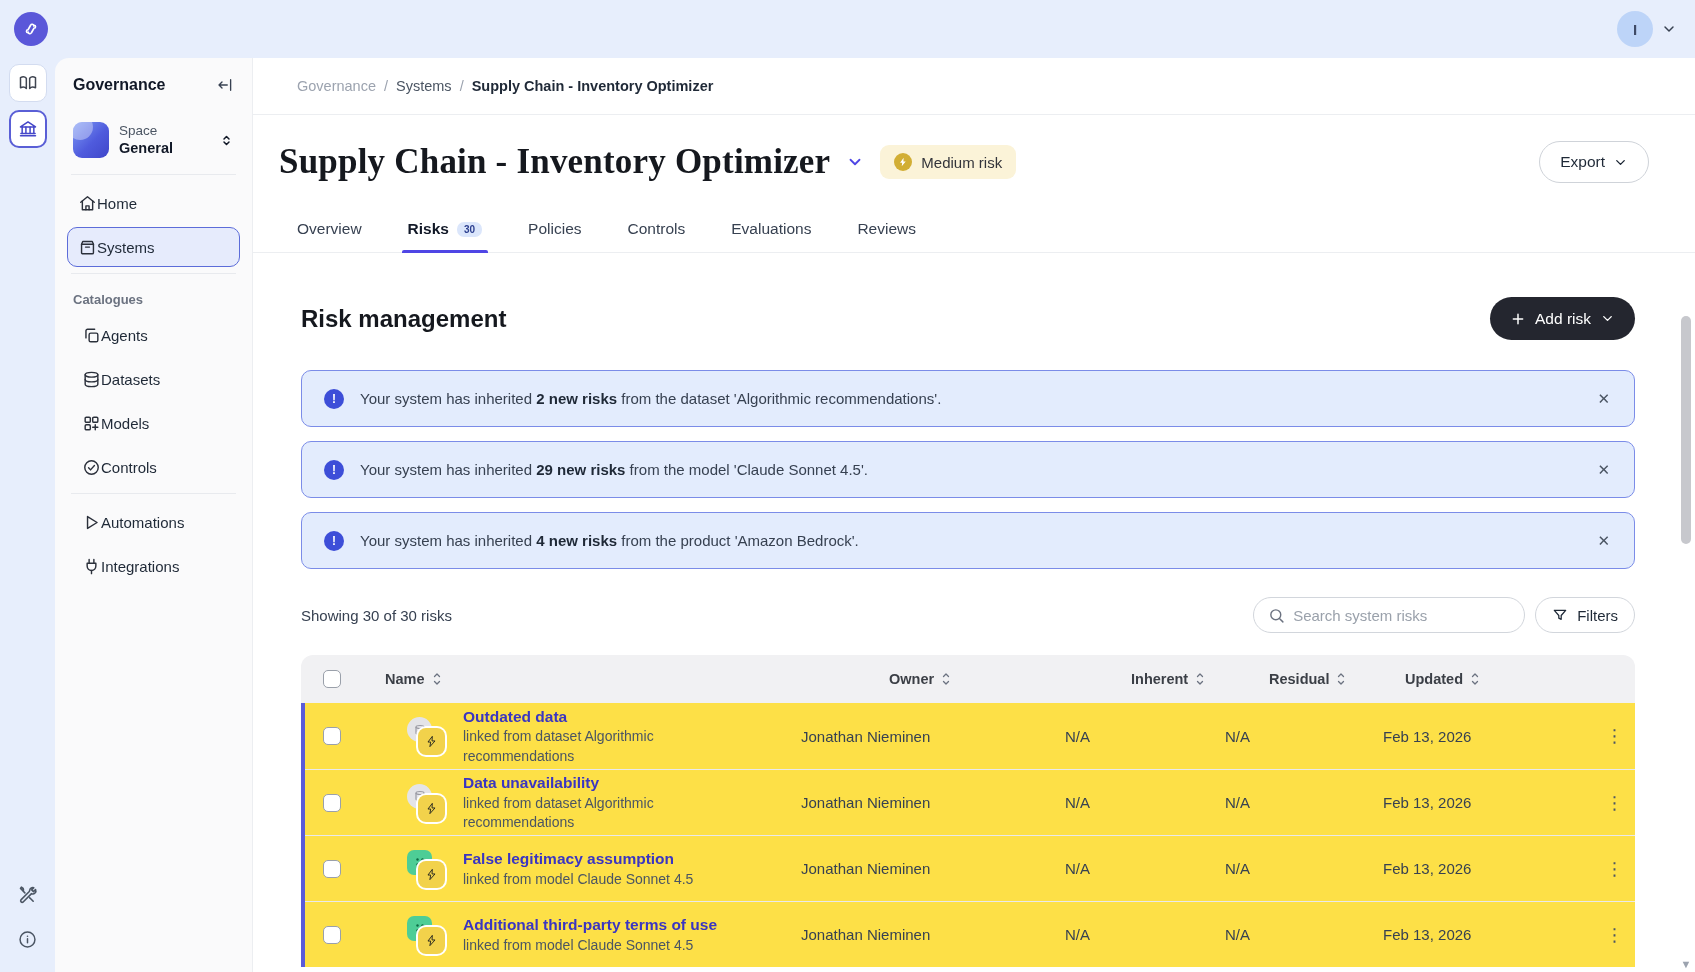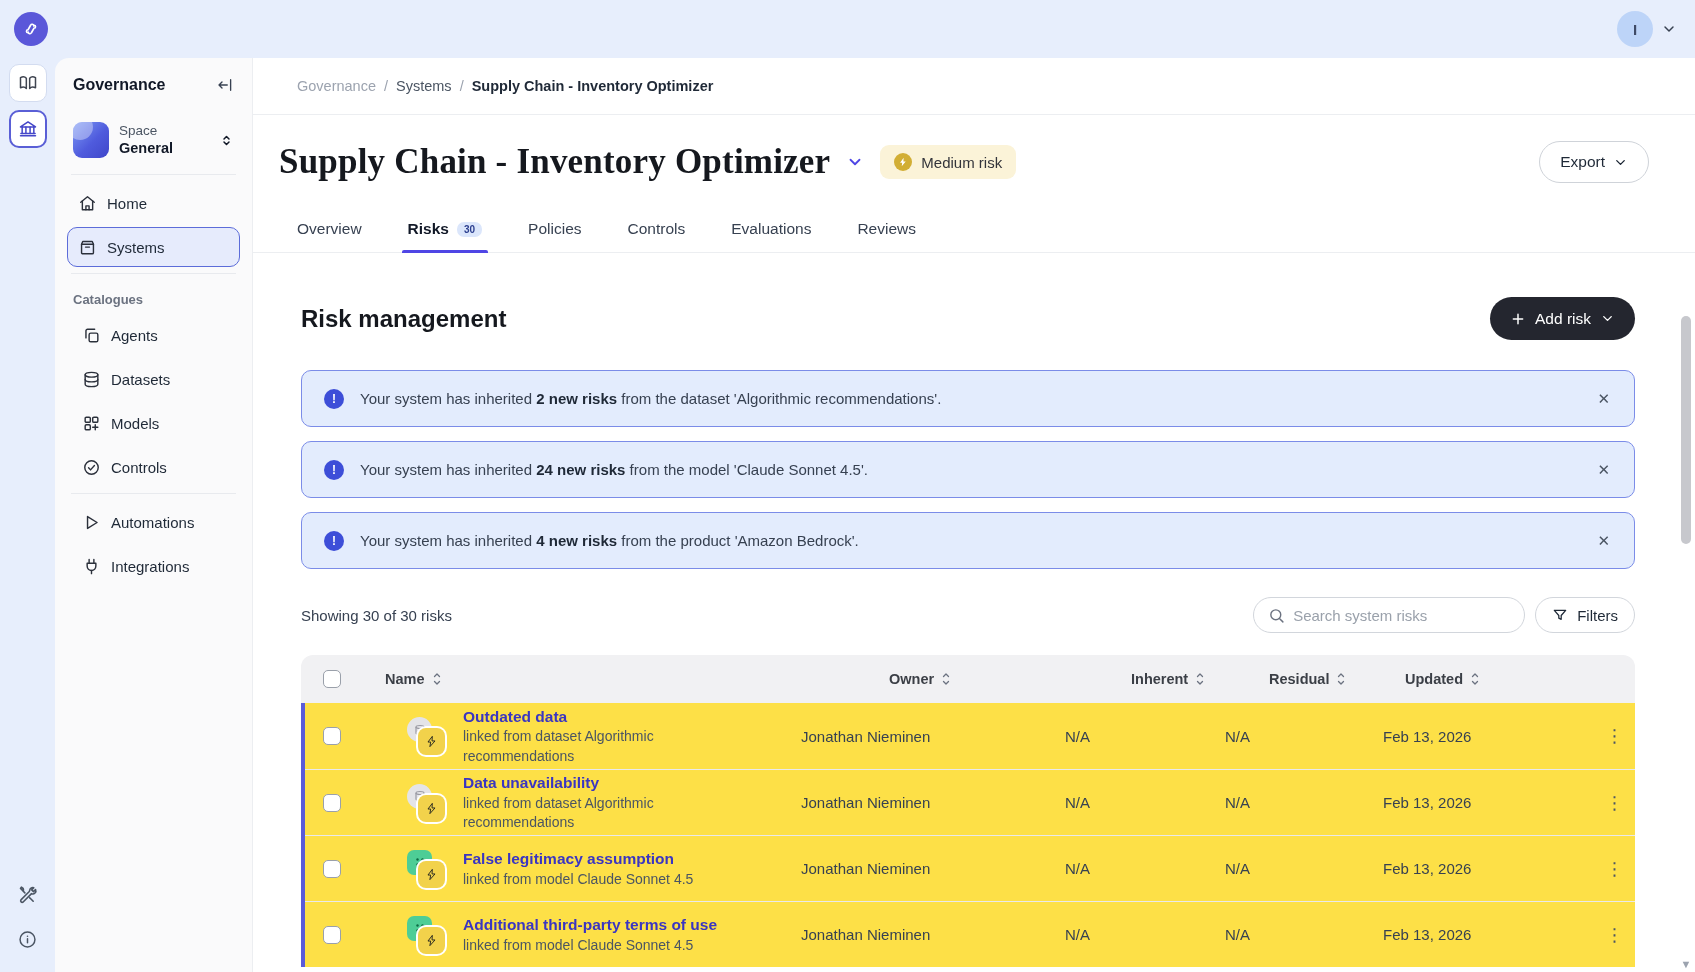--- a/index.html
+++ b/index.html
@@ -29,21 +29,21 @@
   .sidebar-head { height:54px; display:flex; align-items:center; justify-content:space-between; padding:0 6px; }
   .sidebar-title { font-size:16px; font-weight:700; color:#111827; }
   .collapse-btn { color:#374151; cursor:pointer; display:flex; }
   .space-selector { display:flex; align-items:center; gap:10px; padding:10px 6px 14px; cursor:pointer; }
   .space-swatch { width:36px; height:36px; border-radius:9px; background:linear-gradient(135deg,#7e9bf5 0%,#4f5bdd 55%,#3f46c9 100%); position:relative; overflow:hidden; }
   .space-swatch::after { content:""; position:absolute; left:-6px; top:-8px; width:26px; height:26px; border-radius:50%; background:rgba(255,255,255,.35); }
   .space-text { flex:1; line-height:1.25; }
   .space-label { font-size:13.5px; color:#4b5563; }
   .space-name { font-size:14.5px; font-weight:700; color:#111827; }
   .sidebar hr { border:none; border-top:1px solid #e8eaee; margin:2px 4px 8px; }
-  .nav-item { display:flex; align-items:center; gap:10px; height:40px; padding:0 10px; border-radius:10px; border:1.5px solid transparent; font-size:15px; color:#1f2937; cursor:pointer; margin-bottom:4px; }
+  .nav-item { display:flex; align-items:center; height:40px; padding:0 10px; border-radius:10px; border:1.5px solid transparent; font-size:15px; color:#1f2937; cursor:pointer; margin-bottom:4px; }
   .nav-item .nicon { display:flex; color:#2b303b; }
   .nav-item.active { background:#e6ebfc; border-color:#5c6cd9; font-weight:500; }
   .section-label { font-size:13px; font-weight:700; color:#6b7280; padding:10px 6px 8px; }
   .nav-group-pad { padding-left:4px; }
 
   
   .main { flex:1; min-width:0; background:#ffffff; display:flex; flex-direction:column; position:relative; }
   .breadcrumb-bar { height:57px; flex:0 0 auto; display:flex; align-items:center; padding:0 44px; border-bottom:1px solid #eceef1; }
   .breadcrumb { font-size:14.5px; color:#9ca3af; display:flex; gap:8px; align-items:center; }
   .breadcrumb .crumb { color:#4b5563; cursor:pointer; }
@@ -350,21 +350,21 @@
             </div>
           </div>
 
           <div class="alert">
             <span class="bang">!</span>
             <span class="msg"><span>Your system has inherited </span><strong>2 new risks</strong><span> from the dataset 'Algorithmic recommendations'.</span></span>
             <span class="close">✕</span>
           </div>
           <div class="alert">
             <span class="bang">!</span>
-            <span class="msg"><span>Your system has inherited </span><strong>24 new risks</strong><span> from the model 'Claude Sonnet 4.5'.</span></span>
+            <span class="msg"><span>Your system has inherited </span><strong>29 new risks</strong><span> from the model 'Claude Sonnet 4.5'.</span></span>
             <span class="close">✕</span>
           </div>
           <div class="alert">
             <span class="bang">!</span>
             <span class="msg"><span>Your system has inherited </span><strong>4 new risks</strong><span> from the product 'Amazon Bedrock'.</span></span>
             <span class="close">✕</span>
           </div>
 
           <div class="toolbar">
             <div class="showing">Showing 30 of 30 risks</div>

